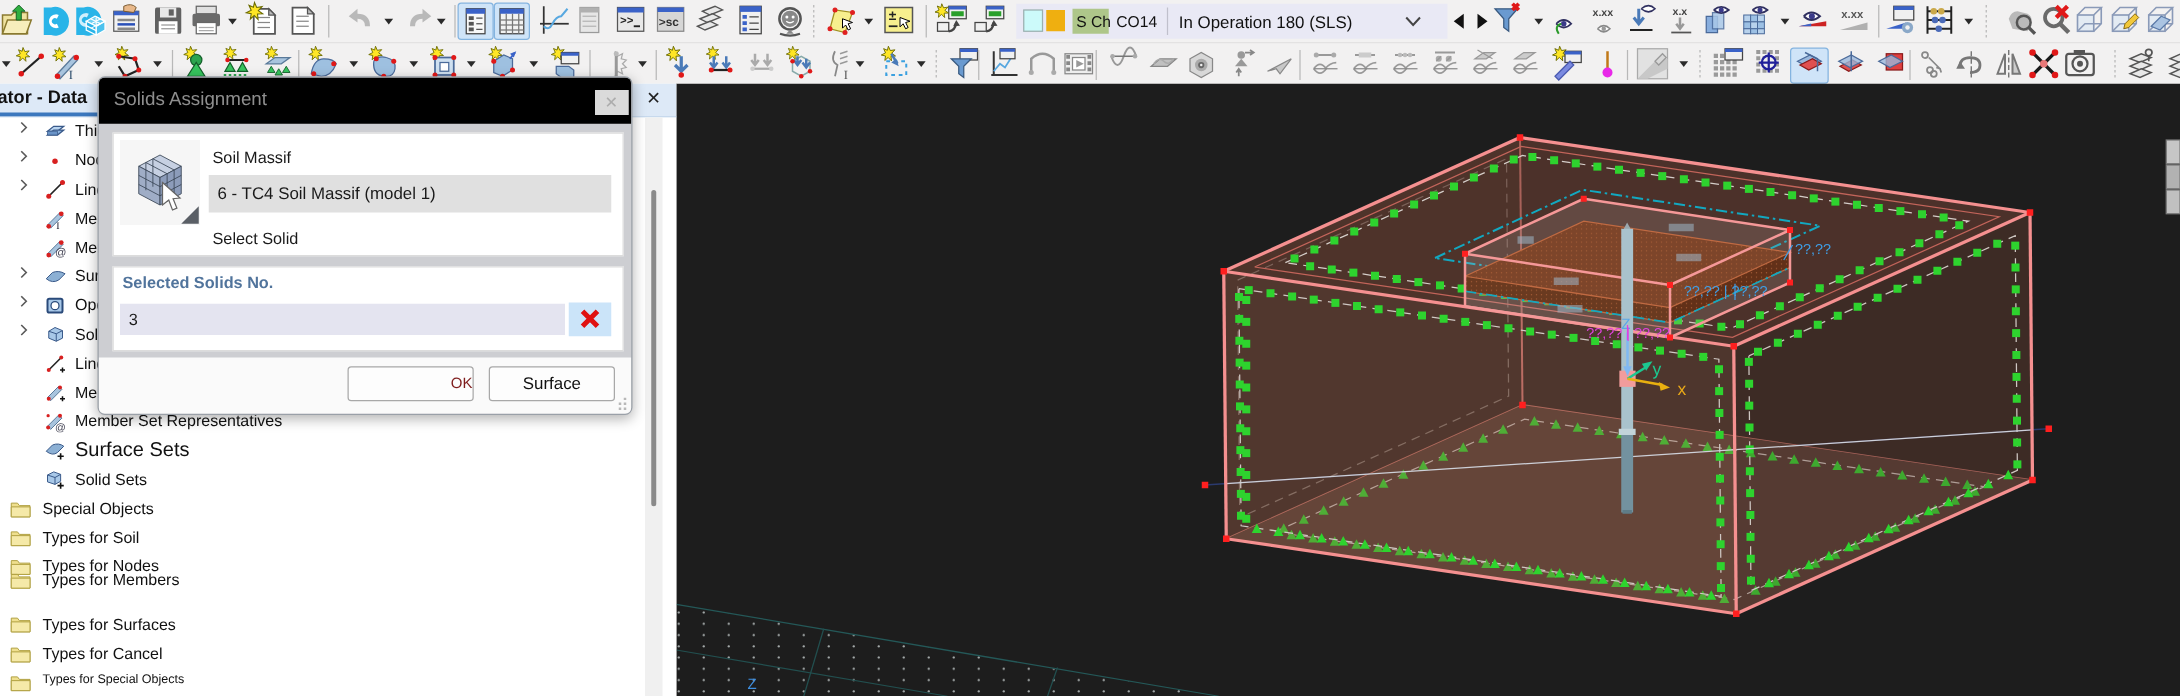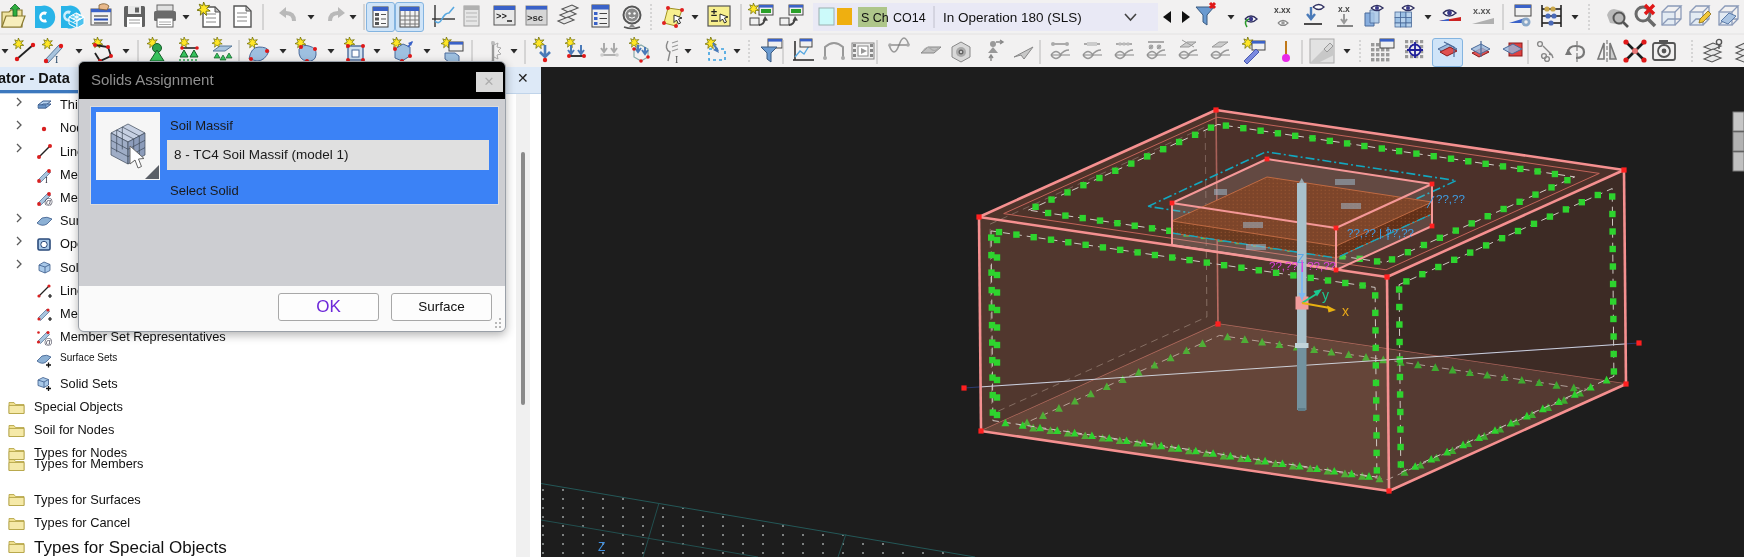--- a/index.html
+++ b/index.html
@@ -851,21 +851,21 @@
           </g>
           <text x="8" y="16" font-family="Liberation Sans" font-size="8.5" fill="#445">@</text>
         </svg></div>
       <div style="position:absolute;left:60px;top:3.2px;font-size:12.8px;color:#111;white-space:nowrap">Member Set Representatives</div>
     </div>
 <div style="position:absolute;left:0;top:282.2px;width:516px;height:23.2px">
       <div style="position:absolute;left:36px;top:3px"><svg width="17" height="17" viewBox="0 0 17 17">
           <path d="M1,9 L6,4 q5,-2 9,1 l-5,5 q-4,3 -9,-1" fill="#8cb0d4" stroke="#3a5a8a" stroke-width="0.8"></path>
           <path d="M10,13 h5 m-2.5,-2.5 v5" stroke="#111" stroke-width="1.3"></path>
         </svg></div>
-      <div style="position:absolute;left:60px;top:3.2px;font-size:10px;color:#111;white-space:nowrap">Surface Sets</div>
+      <div style="position:absolute;left:60px;top:3.2px;font-size:16px;color:#111;white-space:nowrap">Surface Sets</div>
     </div>
 <div style="position:absolute;left:0;top:305.4px;width:452px;height:23.2px">
       <div style="position:absolute;left:36px;top:3px"><svg width="17" height="17" viewBox="0 0 17 17">
           <path d="M2,5 L7,2.5 l5.5,2 v5.5 L8,12.5 2,10.5 Z" fill="#a8c8e8" stroke="#3a5a8a" stroke-width="0.8"></path>
           <path d="M2,5 L8,7 12.5,4.5 M8,7 V12.5" fill="none" stroke="#3a5a8a" stroke-width="0.8"></path>
           <path d="M10,13.5 h5 m-2.5,-2.5 v5" stroke="#111" stroke-width="1.3"></path>
         </svg></div>
       <div style="position:absolute;left:60px;top:3.2px;font-size:12.8px;color:#111;white-space:nowrap">Solid Sets</div>
     </div>
 <div style="position:absolute;left:0;top:328.6px;width:516px;height:23.2px">
@@ -873,21 +873,21 @@
           <path d="M1,3.5 h5 l1.5,2 H16 v9 H1 Z" fill="#efdf8e" stroke="#b0a040" stroke-width="0.8"></path>
           <path d="M1,6.5 H16 v8 H1 Z" fill="#f5e9a8" stroke="#b0a040" stroke-width="0.8"></path>
         </svg></div>
       <div style="position:absolute;left:34px;top:3.2px;font-size:12.8px;color:#111;white-space:nowrap">Special Objects</div>
     </div>
 <div style="position:absolute;left:0;top:351.8px;width:516px;height:23.2px">
       <div style="position:absolute;left:8px;top:3px"><svg width="17" height="17" viewBox="0 0 17 17">
           <path d="M1,3.5 h5 l1.5,2 H16 v9 H1 Z" fill="#efdf8e" stroke="#b0a040" stroke-width="0.8"></path>
           <path d="M1,6.5 H16 v8 H1 Z" fill="#f5e9a8" stroke="#b0a040" stroke-width="0.8"></path>
         </svg></div>
-      <div style="position:absolute;left:34px;top:3.2px;font-size:12.8px;color:#111;white-space:nowrap">Soil for Nodes</div>
+      <div style="position:absolute;left:34px;top:3.2px;font-size:12.8px;color:#111;white-space:nowrap">Types for Soil</div>
     </div>
 <div style="position:absolute;left:0;top:375.0px;width:516px;height:23.2px">
       <div style="position:absolute;left:8px;top:3px"><svg width="17" height="17" viewBox="0 0 17 17">
           <path d="M1,3.5 h5 l1.5,2 H16 v9 H1 Z" fill="#efdf8e" stroke="#b0a040" stroke-width="0.8"></path>
           <path d="M1,6.5 H16 v8 H1 Z" fill="#f5e9a8" stroke="#b0a040" stroke-width="0.8"></path>
         </svg></div>
       <div style="position:absolute;left:34px;top:3.2px;font-size:12.8px;color:#111;white-space:nowrap">Types for Nodes</div>
     </div>
 <div style="position:absolute;left:0;top:386px;width:588px;height:23.2px">
       <div style="position:absolute;left:8px;top:3px"><svg width="17" height="17" viewBox="0 0 17 17">
@@ -908,21 +908,21 @@
           <path d="M1,3.5 h5 l1.5,2 H16 v9 H1 Z" fill="#efdf8e" stroke="#b0a040" stroke-width="0.8"></path>
           <path d="M1,6.5 H16 v8 H1 Z" fill="#f5e9a8" stroke="#b0a040" stroke-width="0.8"></path>
         </svg></div>
       <div style="position:absolute;left:34px;top:3.2px;font-size:12.8px;color:#111;white-space:nowrap">Types for Cancel</div>
     </div>
 <div style="position:absolute;left:0;top:467.8px;width:516px;height:23.2px">
       <div style="position:absolute;left:8px;top:3px"><svg width="17" height="17" viewBox="0 0 17 17">
           <path d="M1,3.5 h5 l1.5,2 H16 v9 H1 Z" fill="#efdf8e" stroke="#b0a040" stroke-width="0.8"></path>
           <path d="M1,6.5 H16 v8 H1 Z" fill="#f5e9a8" stroke="#b0a040" stroke-width="0.8"></path>
         </svg></div>
-      <div style="position:absolute;left:34px;top:3.2px;font-size:17px;color:#111;white-space:nowrap">Types for Special Objects</div>
+      <div style="position:absolute;left:34px;top:3.2px;font-size:10px;color:#111;white-space:nowrap">Types for Special Objects</div>
     </div>
 
   <div style="position:absolute;left:516px;top:27px;width:14px;height:463px;background:#f0f0f0"></div>
   <div style="position:absolute;left:521px;top:85px;width:4px;height:253px;background:#8a8a8a;border-radius:2px"></div>
 </div>
 
 <div style="position:absolute;left:541px;top:67px;width:1203px;height:490px;background:#1d1d1d;overflow:hidden;z-index:8">
 <svg width="1203" height="490" viewBox="541 67 1203 490">
       <defs>
         <pattern id="gdots" width="20" height="9" patternUnits="userSpaceOnUse">
@@ -1292,45 +1292,54 @@
     </svg>
 </div>
 
 <div style="position:absolute;left:78px;top:60.5px;width:425.5px;height:269.5px;background:#cdced2;
  border:1px solid #9aa0a8;border-radius:6px;box-shadow:0 3px 10px rgba(0,0,0,0.3);z-index:30;overflow:hidden">
   <div style="position:absolute;left:0;top:0;right:0;height:37px;background:#000000">
     <div style="position:absolute;left:12px;top:9px;font-size:15px;color:#8e8e8e">Solids Assignment</div>
     <div style="position:absolute;right:2px;top:10px;width:27px;height:20px;background:#dadada;color:#adadad;
      font-size:13px;text-align:center;line-height:19px">✕</div>
   </div>
-  <div style="position:absolute;left:11px;top:44px;width:407px;height:97px;background:#3b82f6;border:1px solid #dcdcdc">
+  <div style="position:absolute;left:11px;top:44px;width:407px;height:97px;background:#ffffff;border:1px solid #dcdcdc">
     <div style="position:absolute;left:5px;top:5px;width:64px;height:68px;background:#f6f6f6">
       <div style="position:absolute;left:9px;top:7px"><svg width="46" height="48" viewBox="0 0 46 48">
 <g stroke="#3c4858" stroke-width="0.7">
 <path d="M6,14 L23,5 L40,14 L23,23 Z" fill="#c6d0e2"></path>
 <path d="M6,14 L23,23 V45 L6,36 Z" fill="#9fadc6"></path>
 <path d="M40,14 L23,23 V45 L40,36 Z" fill="#8c9cba"></path>
 <path d="M11.7,11 L28.7,20 M17.3,8 L34.3,17 M11.7,11 L11.7,33.2 M17.3,8 L17.3,30.4 M6,21.3 L23,30.3 M6,28.6 L23,37.6 M23,30.3 L40,21.3 M23,37.6 L40,28.6 M28.7,20 L28.7,42 M34.3,17 L34.3,39" fill="none"></path>
 </g>
           </svg></div>
       <svg width="22" height="26" viewBox="0 0 22 26" style="position:absolute;left:32px;top:33px">
 <path d="M2,1 L2,19 L7,15 L10,23 L13.5,21.5 L10.5,14 L16,13.5 Z" fill="#fff" stroke="#666" stroke-width="1"></path>
 </svg>
       <svg width="16" height="16" viewBox="0 0 16 16" style="position:absolute;right:0;bottom:0">
         <path d="M15,1 L15,15 L1,15 Z" fill="#5a5f66"></path>
         </svg>
     </div>
     <div style="position:absolute;left:79px;top:11px;font-size:13px;color:#1a1a1a">Soil Massif</div>
     <div style="position:absolute;left:76px;top:33px;width:322px;height:30px;background:#e0e0e0;
-      font-size:13.5px;color:#1a1a1a;line-height:30px;padding-left:7px;box-sizing:border-box">8 - TC4 Soil Massif (model 1)</div>
+      font-size:13.5px;color:#1a1a1a;line-height:30px;padding-left:7px;box-sizing:border-box">6 - TC4 Soil Massif (model 1)</div>
     <div style="position:absolute;left:79px;top:76px;font-size:13px;color:#1a1a1a">Select Solid</div>
+  </div>
+  <div style="position:absolute;left:11px;top:151px;width:407px;height:66px;background:#fff;border:1px solid #dcdcdc">
+    <div style="position:absolute;left:7px;top:4px;font-size:13px;font-weight:bold;color:#51749c">Selected Solids No.</div>
+    <div style="position:absolute;left:5px;top:29px;width:356px;height:25px;background:#e4e4f0;
+      font-size:13px;color:#1a1a1a;line-height:25px;padding-left:7px;box-sizing:border-box">3</div>
+    <div style="position:absolute;left:364px;top:28px;width:34px;height:27px;background:#cbe4f9;text-align:center">
+      <svg width="20" height="20" viewBox="0 0 20 20" style="margin-top:3px">
+          <path d="M4,4 L16,16 M16,4 L4,16" stroke="#e01212" stroke-width="4"></path>
+        </svg></div>
   </div>
   <div style="position:absolute;left:0;top:224px;right:0;bottom:0;background:#fafafa"></div>
   <div style="position:absolute;left:199px;top:231px;width:99px;height:26px;background:#fdfdfd;border:1px solid #a8a8a8;
-    border-radius:3px;font-size:17px;color:#6d28d9;text-align:center;line-height:25px">OK</div>
+    border-radius:3px;font-size:12px;color:#7f1d1d;text-align:right;line-height:25px">OK</div>
   <div style="position:absolute;left:312px;top:231px;width:99px;height:26px;background:#fdfdfd;border:1px solid #a8a8a8;
     border-radius:3px;font-size:13.5px;color:#111;text-align:center;line-height:25px">Surface</div>
   <svg width="10" height="10" style="position:absolute;right:3px;bottom:3px">
     <g fill="#b8b8b8">
         <rect x="7" y="0" width="2" height="2"></rect>
         <rect x="7" y="4" width="2" height="2"></rect>
     <rect x="7" y="8" width="2" height="2"></rect>
         <rect x="3" y="4" width="2" height="2"></rect>
     <rect x="3" y="8" width="2" height="2"></rect>
       </g>

